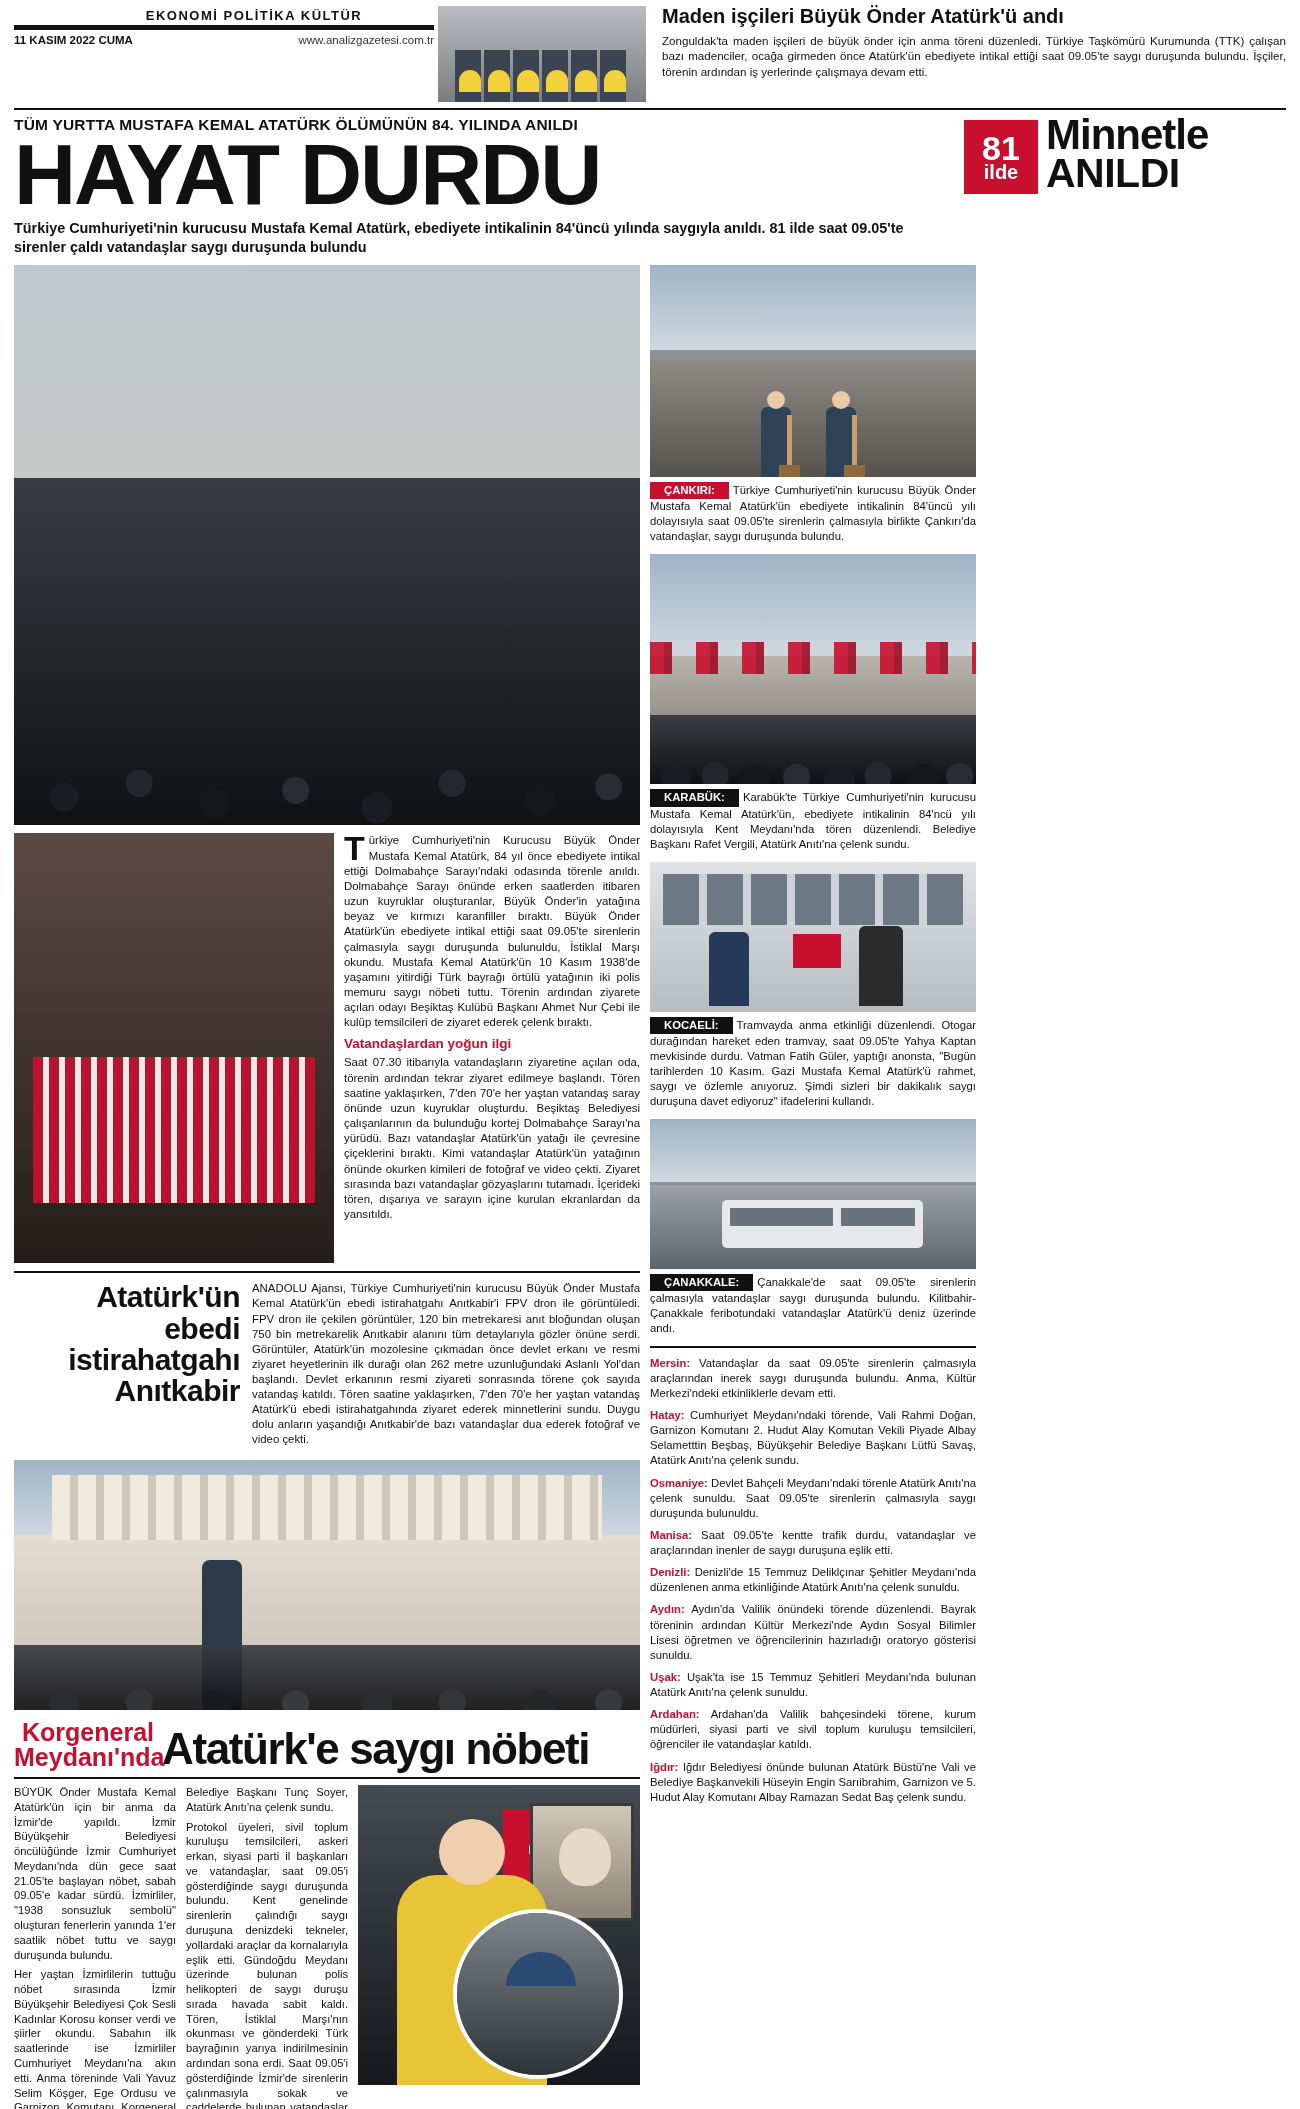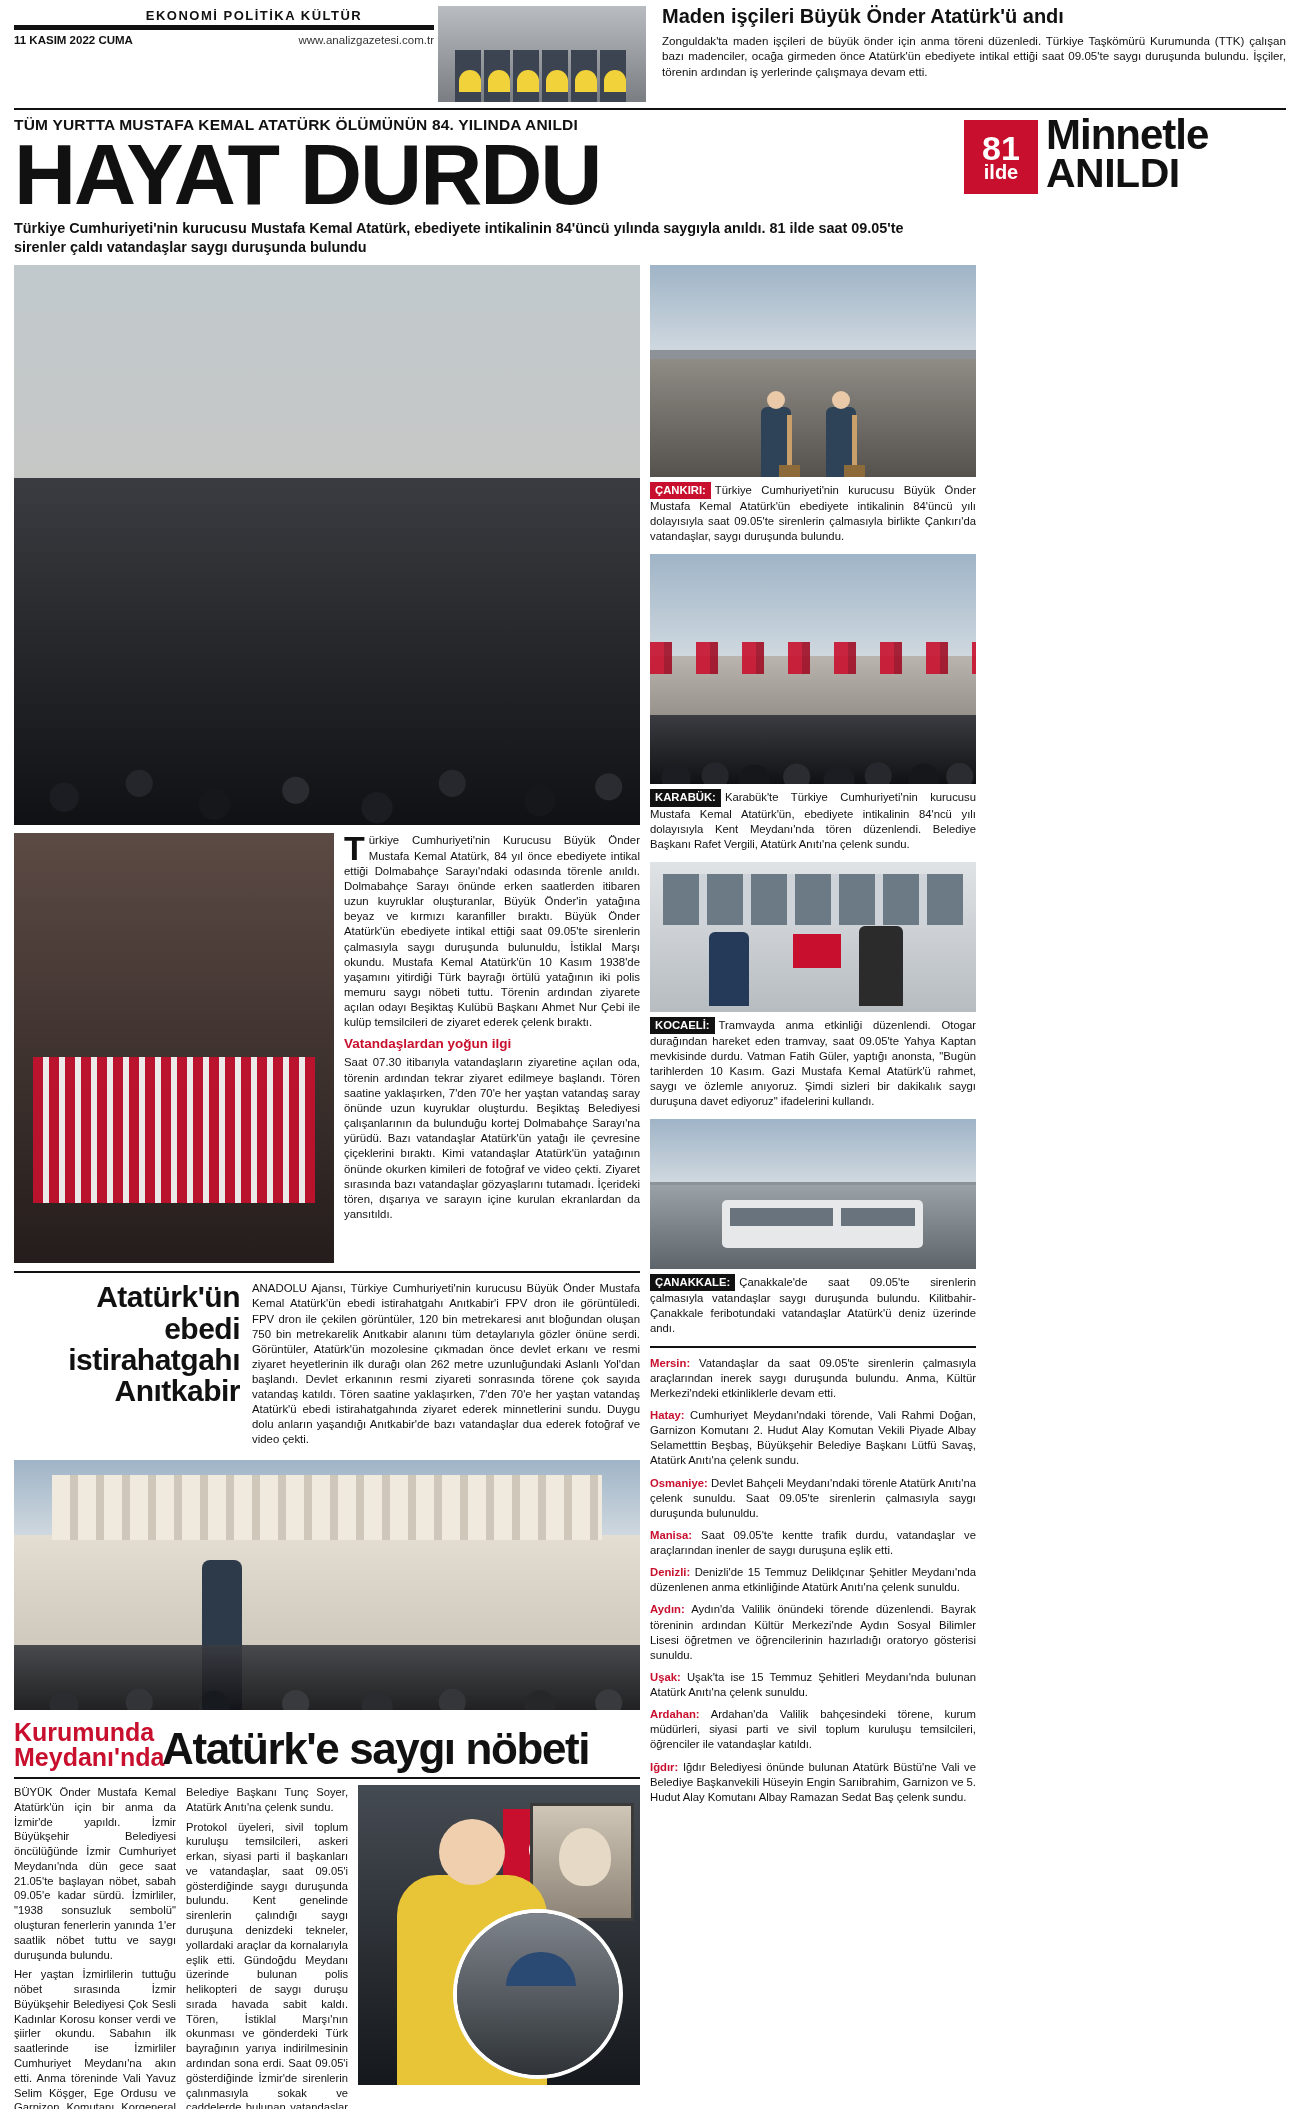--- a/index.html
+++ b/index.html
@@ -98,21 +98,21 @@
   .bottom-cols { display: flex; }
   .bcol { width: 172px; flex: none; padding-right: 10px; }
   .bcol p { font-size: 11.2px; line-height: 1.32; text-align: justify; margin: 0 0 5px 0; }
   .bphoto { flex: 1; height: 300px; position: relative; overflow: hidden; }
 
   
   .rphoto { width: 100%; position: relative; overflow: hidden; }
   .rcap { font-size: 11.3px; line-height: 1.33; text-align: justify; margin: 5px 0 10px 0; }
   .tag {
     background: #111; color: #fff; font-weight: bold; font-size: 11.3px;
-    padding: 1px 5px; margin-right: 4px; display: inline-block;
+    padding: 1px 14px; margin-right: 4px; display: inline-block;
   }
   .tag.red { background: #c8102e; }
   .short { font-size: 11.3px; line-height: 1.34; text-align: justify; margin: 0 0 7px 0; }
   .short b.city { color: #c8102e; font-weight: bold; }
   .sep { height: 2px; background: #111; margin: 8px 0; }
 
   
   .ph { background: #8d9298; }
   .sky { position:absolute; left:0; right:0; top:0; height:46%; background: linear-gradient(#9fb4c7,#cfd8df); }
   .ground { position:absolute; left:0; right:0; bottom:0; height:56%; background: linear-gradient(#6f6a63,#3c3a38); }
@@ -258,21 +258,21 @@
       <div class="anit-photo ph">
         <div class="sky" style="height:30%"></div>
         <div class="marble" style="top:30%"></div>
         <div class="pillars" style="top:6%;height:26%"></div>
         <div class="soldier" style="left:30%;bottom:0;"></div>
         <div class="crowd" style="height:26%;opacity:.9"></div>
       </div>
 
       <div class="cumh">
         <div class="cumh-left">
-          <div>Kurumunda</div>
+          <div>Korgeneral</div>
           <div>Meydanı'nda</div>
         </div>
         <div class="cumh-title">Atatürk'e saygı nöbeti</div>
       </div>
       <div class="rule-mid"></div>
 
       <div class="bottom-cols">
         <div class="bcol">
           <p class="lead">BÜYÜK Önder Mustafa Kemal Atatürk'ün için bir anma da İzmir'de yapıldı. İzmir Büyükşehir Belediyesi öncülüğünde İzmir Cumhuriyet Meydanı'nda dün gece saat 21.05'te başlayan nöbet, sabah 09.05'e kadar sürdü. İzmirliler, "1938 sonsuzluk sembolü" oluşturan fenerlerin yanında 1'er saatlik nöbet tuttu ve saygı duruşunda bulundu.</p>
           <p>Her yaştan İzmirlilerin tuttuğu nöbet sırasında İzmir Büyükşehir Belediyesi Çok Sesli Kadınlar Korosu konser verdi ve şiirler okundu. Sabahın ilk saatlerinde ise İzmirliler Cumhuriyet Meydanı'na akın etti. Anma töreninde Vali Yavuz Selim Köşger, Ege Ordusu ve Garnizon Komutanı Korgeneral Kemal Yeni ve Büyükşehir</p>

